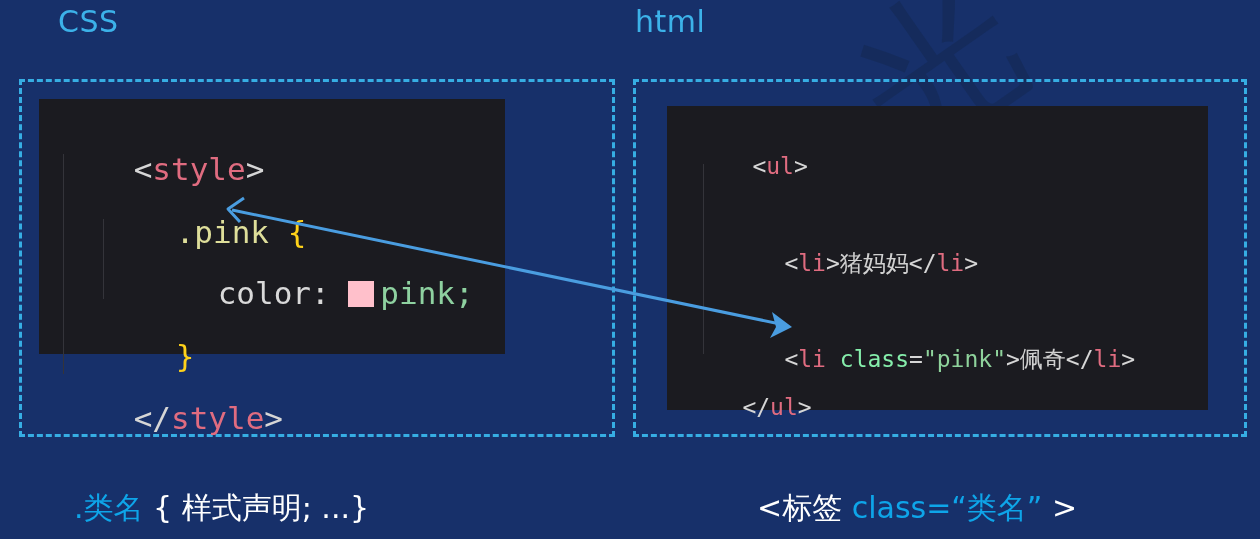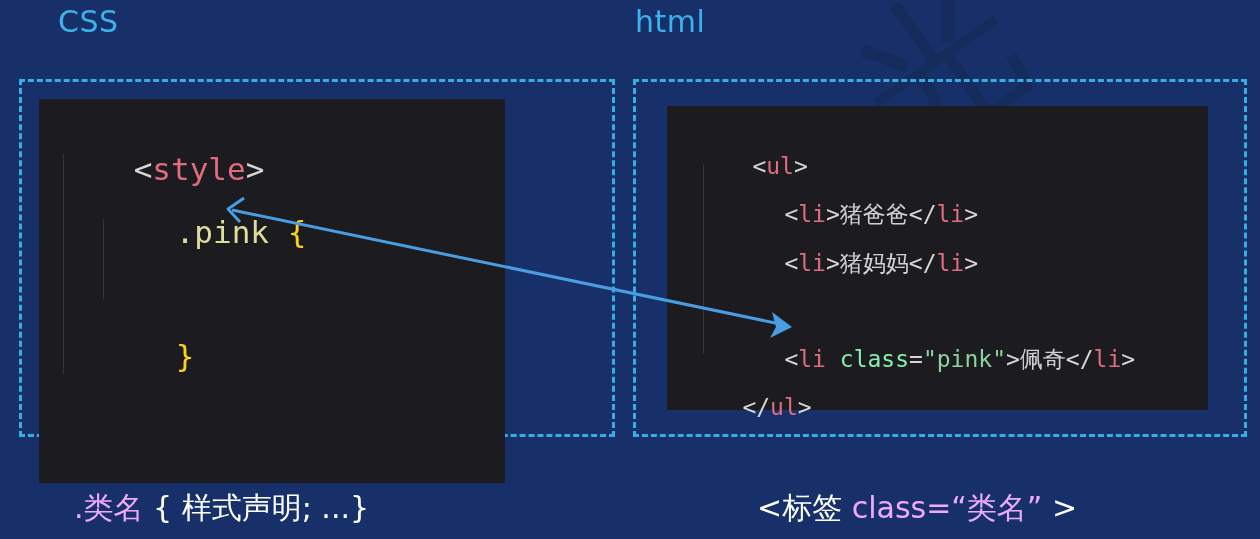--- a/index.html
+++ b/index.html
@@ -33,21 +33,21 @@
     #css-box { left: 19px; top: 79px; width: 596px; height: 358px; }
     #html-box { left: 633px; top: 79px; width: 614px; height: 358px; }
 
     .code-panel {
       position: absolute;
       background: #1b1b20;
       box-sizing: border-box;
       font-family: "DejaVu Sans Mono", monospace;
       color: #cfcfcf;
     }
-    #css-panel { left: 39px; top: 99px; width: 466px; height: 384px; }
+    #css-panel { left: 39px; top: 99px; width: 466px; height: 255px; }
     #html-panel { left: 667px; top: 106px; width: 541px; height: 304px; }
 
     .code-line {
       position: absolute;
       white-space: pre;
     }
     #css-panel .code-line { font-size: 31px; line-height: 40px; }
     #html-panel .code-line { font-size: 23px; line-height: 30px; }
 
     .indent-guide {
@@ -78,21 +78,21 @@
     .caption {
       position: absolute;
       top: 488px;
       font-size: 30px;
       color: #ffffff;
       white-space: pre;
       font-family: "DejaVu Sans", sans-serif;
     }
     #caption-css { left: 74px; }
     #caption-html { left: 757px; }
-    .caption .accent { color: #f0abfc; margin-top: 45px; }
+    .caption .accent { color: #0ea5e9; margin-top: 45px; }
 
     #arrow-svg {
       position: absolute;
       left: 0;
       top: 0;
       width: 1260px;
       height: 539px;
       pointer-events: none;
     }
 
@@ -121,37 +121,40 @@
   <div class="indent-guide" style="left: 64px; top: 120px; height: 80px;"></div>
 
   <div class="code-line" style="left: 20px; top: 10px;">
     <span class="tok-punct">&lt;</span><span class="tok-tag">style</span><span class="tok-punct">&gt;</span>
   </div>
 
   <div class="code-line" style="left: 62px; top: 73px;">
     <span class="tok-selector">.pink </span><span class="tok-brace">{</span>
   </div>
 
+  <div class="code-line" style="left: 104px; top: 134px;">
+    <span class="tok-prop">color: </span><span class="swatch"></span><span class="tok-value">pink</span><span class="tok-value">;</span>
+  </div>
 
   <div class="code-line" style="left: 62px; top: 197px;">
     <span class="tok-brace">}</span>
   </div>
 
+  <div class="code-line" style="left: 20px; top: 259px;">
+    <span class="tok-punct">&lt;/</span><span class="tok-tag">style</span><span class="tok-punct">&gt;</span>
+  </div>
 </div>
 
 <div class="code-panel" id="html-panel">
   <div class="indent-guide" style="left: 36px; top: 58px; height: 190px;"></div>
 
   <div class="code-line" style="left: 30px; top: 15px;">
     <span class="tok-punct">&lt;</span><span class="tok-tag">ul</span><span class="tok-punct">&gt;</span>
   </div>
 
-  <div class="code-line" style="left: 62px; top: 63px;">
-    <span class="tok-punct">&lt;</span><span class="tok-tag">li</span><span class="tok-punct">&gt;</span><span class="tok-text">猪爸爸</span><span class="tok-punct">&lt;/</span><span class="tok-tag">li</span><span class="tok-punct">&gt;</span>
-  </div>
 
   <div class="code-line" style="left: 62px; top: 112px;">
     <span class="tok-punct">&lt;</span><span class="tok-tag">li</span><span class="tok-punct">&gt;</span><span class="tok-text">猪妈妈</span><span class="tok-punct">&lt;/</span><span class="tok-tag">li</span><span class="tok-punct">&gt;</span>
   </div>
 
 
   <div class="code-line" style="left: 62px; top: 208px;">
     <span class="tok-punct">&lt;</span><span class="tok-tag">li</span><span class="tok-attr"> class</span><span class="tok-punct">=</span><span class="tok-string">"pink"</span><span class="tok-punct">&gt;</span><span class="tok-text">佩奇</span><span class="tok-punct">&lt;/</span><span class="tok-tag">li</span><span class="tok-punct">&gt;</span>
   </div>
 

